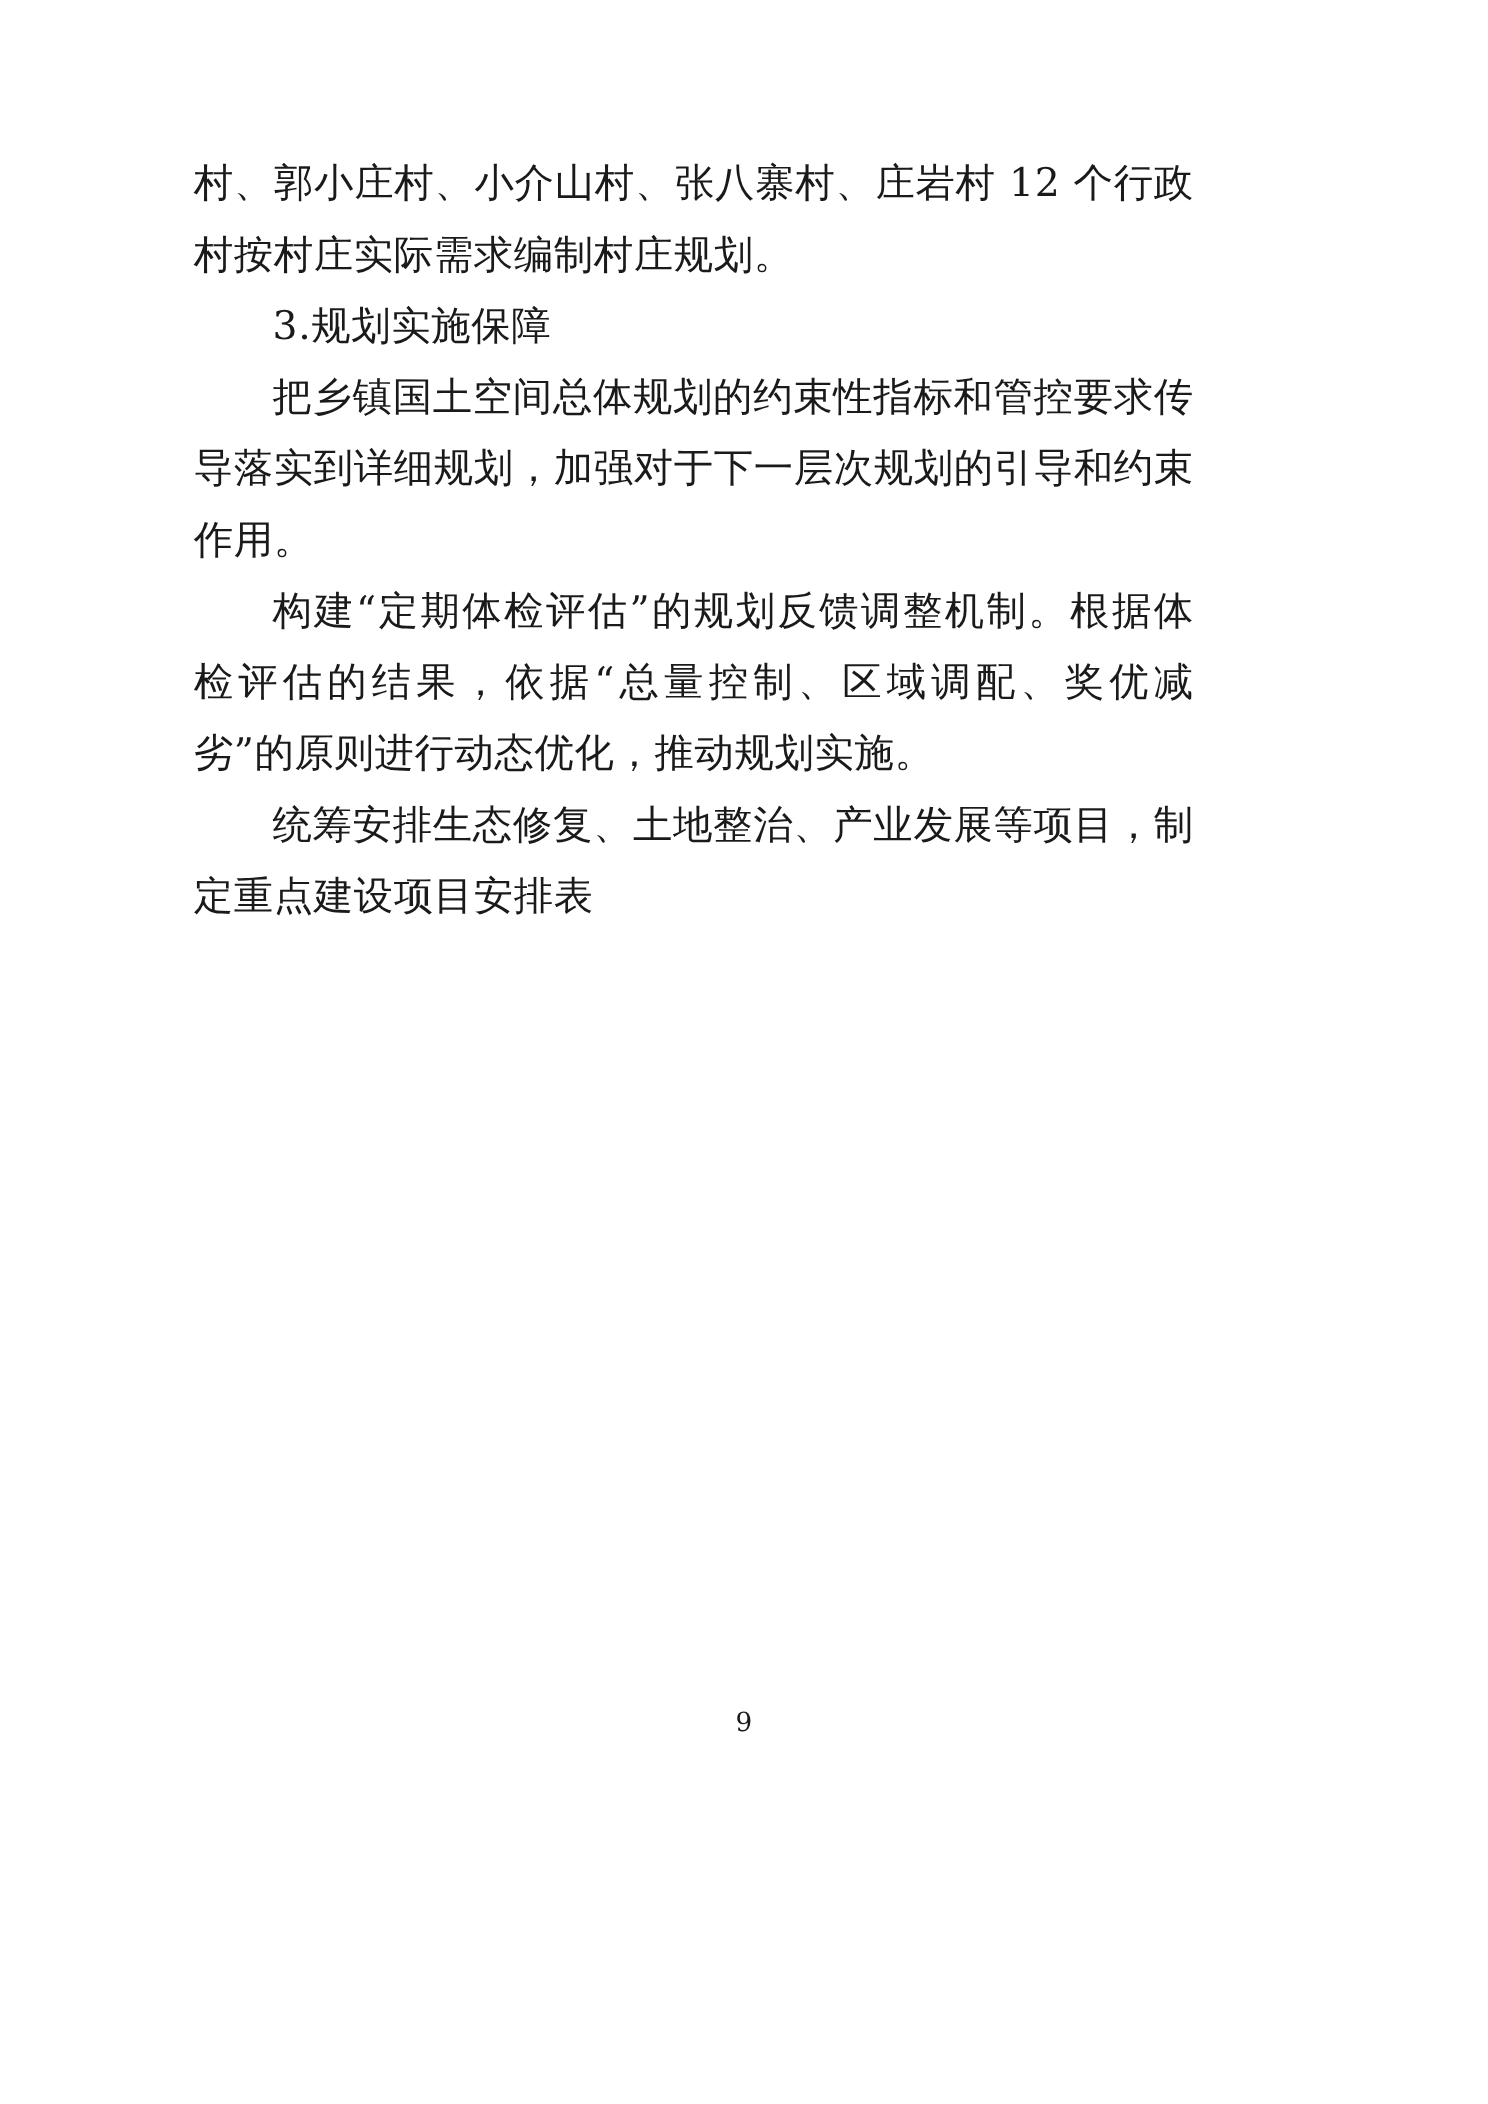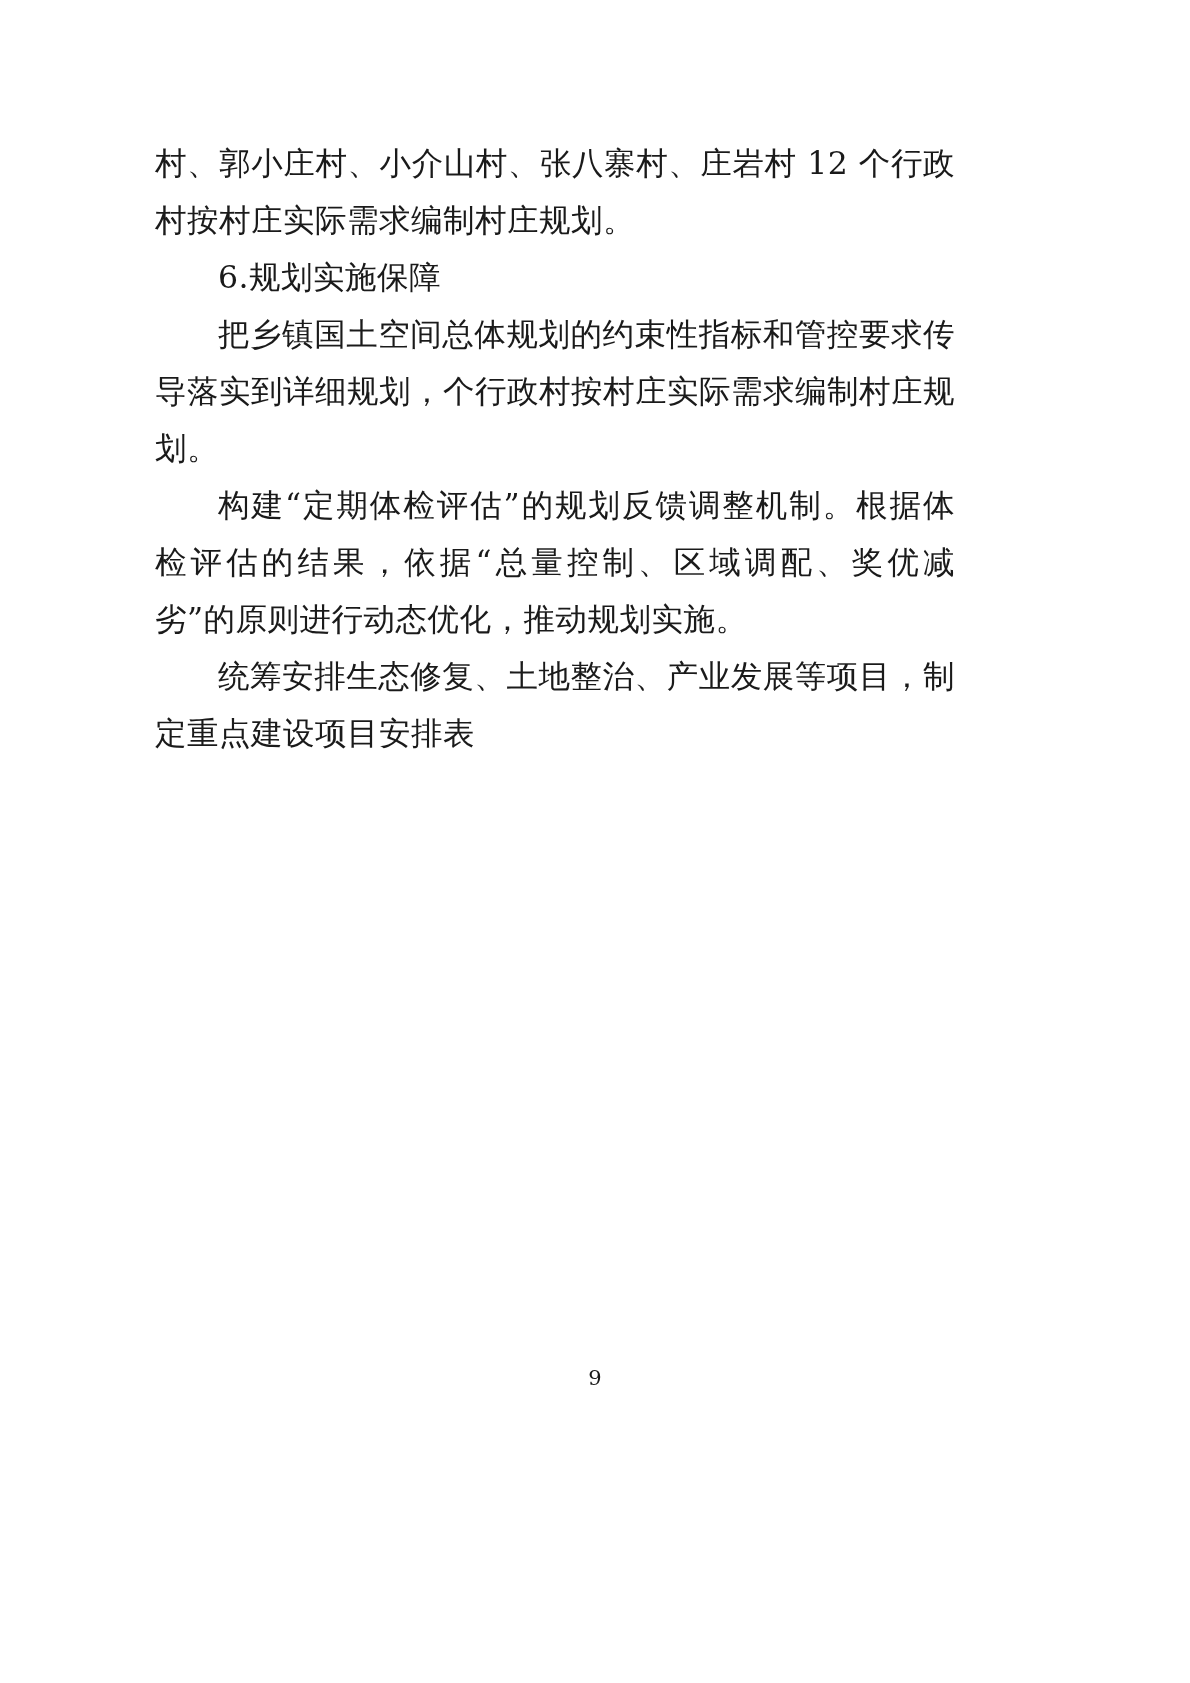--- a/index.html
+++ b/index.html
@@ -13,21 +13,21 @@
     height: 1683px;
     background: #ffffff;
     margin: 0 auto;
     overflow: hidden;
     font-family: "DejaVu Serif", "Liberation Serif", serif;
     color: #1a1a1a;
   }
   .content {
     position: absolute;
     left: 155px;
-    top: 135px;
+    top: 119px;
     width: 800px;
   }
   .para {
     font-size: 31.5px;
     line-height: 57px;
     letter-spacing: 0.5px;
     text-align: justify;
     text-justify: inter-ideograph;
     margin: 0 0 0 0;
     white-space: pre-wrap;
@@ -46,19 +46,19 @@
     font-family: "DejaVu Serif", "Liberation Serif", serif;
     color: #1a1a1a;
   }
 </style>
 </head>
 <body>
 
 <div class="page">
   <div class="content">
     <p class="para">村、郭小庄村、小介山村、张八寨村、庄岩村 12 个行政村按村庄实际需求编制村庄规划。</p>
-    <p class="para indent">6.规划实施保障</p>
-    <p class="para indent">把乡镇国土空间总体规划的约束性指标和管控要求传导落实到详细规划，个行政村按村庄实际需求编制村庄规划。</p>
+    <p class="para indent">3.规划实施保障</p>
+    <p class="para indent">把乡镇国土空间总体规划的约束性指标和管控要求传导落实到详细规划，加强对于下一层次规划的引导和约束作用。</p>
     <p class="para indent">构建“定期体检评估”的规划反馈调整机制。根据体检评估的结果，依据“总量控制、区域调配、奖优减劣”的原则进行动态优化，推动规划实施。</p>
     <p class="para indent">统筹安排生态修复、土地整治、产业发展等项目，制定重点建设项目安排表</p>
   </div>
   <div class="page-number">9</div>
 </div>
 
 </body></html>

